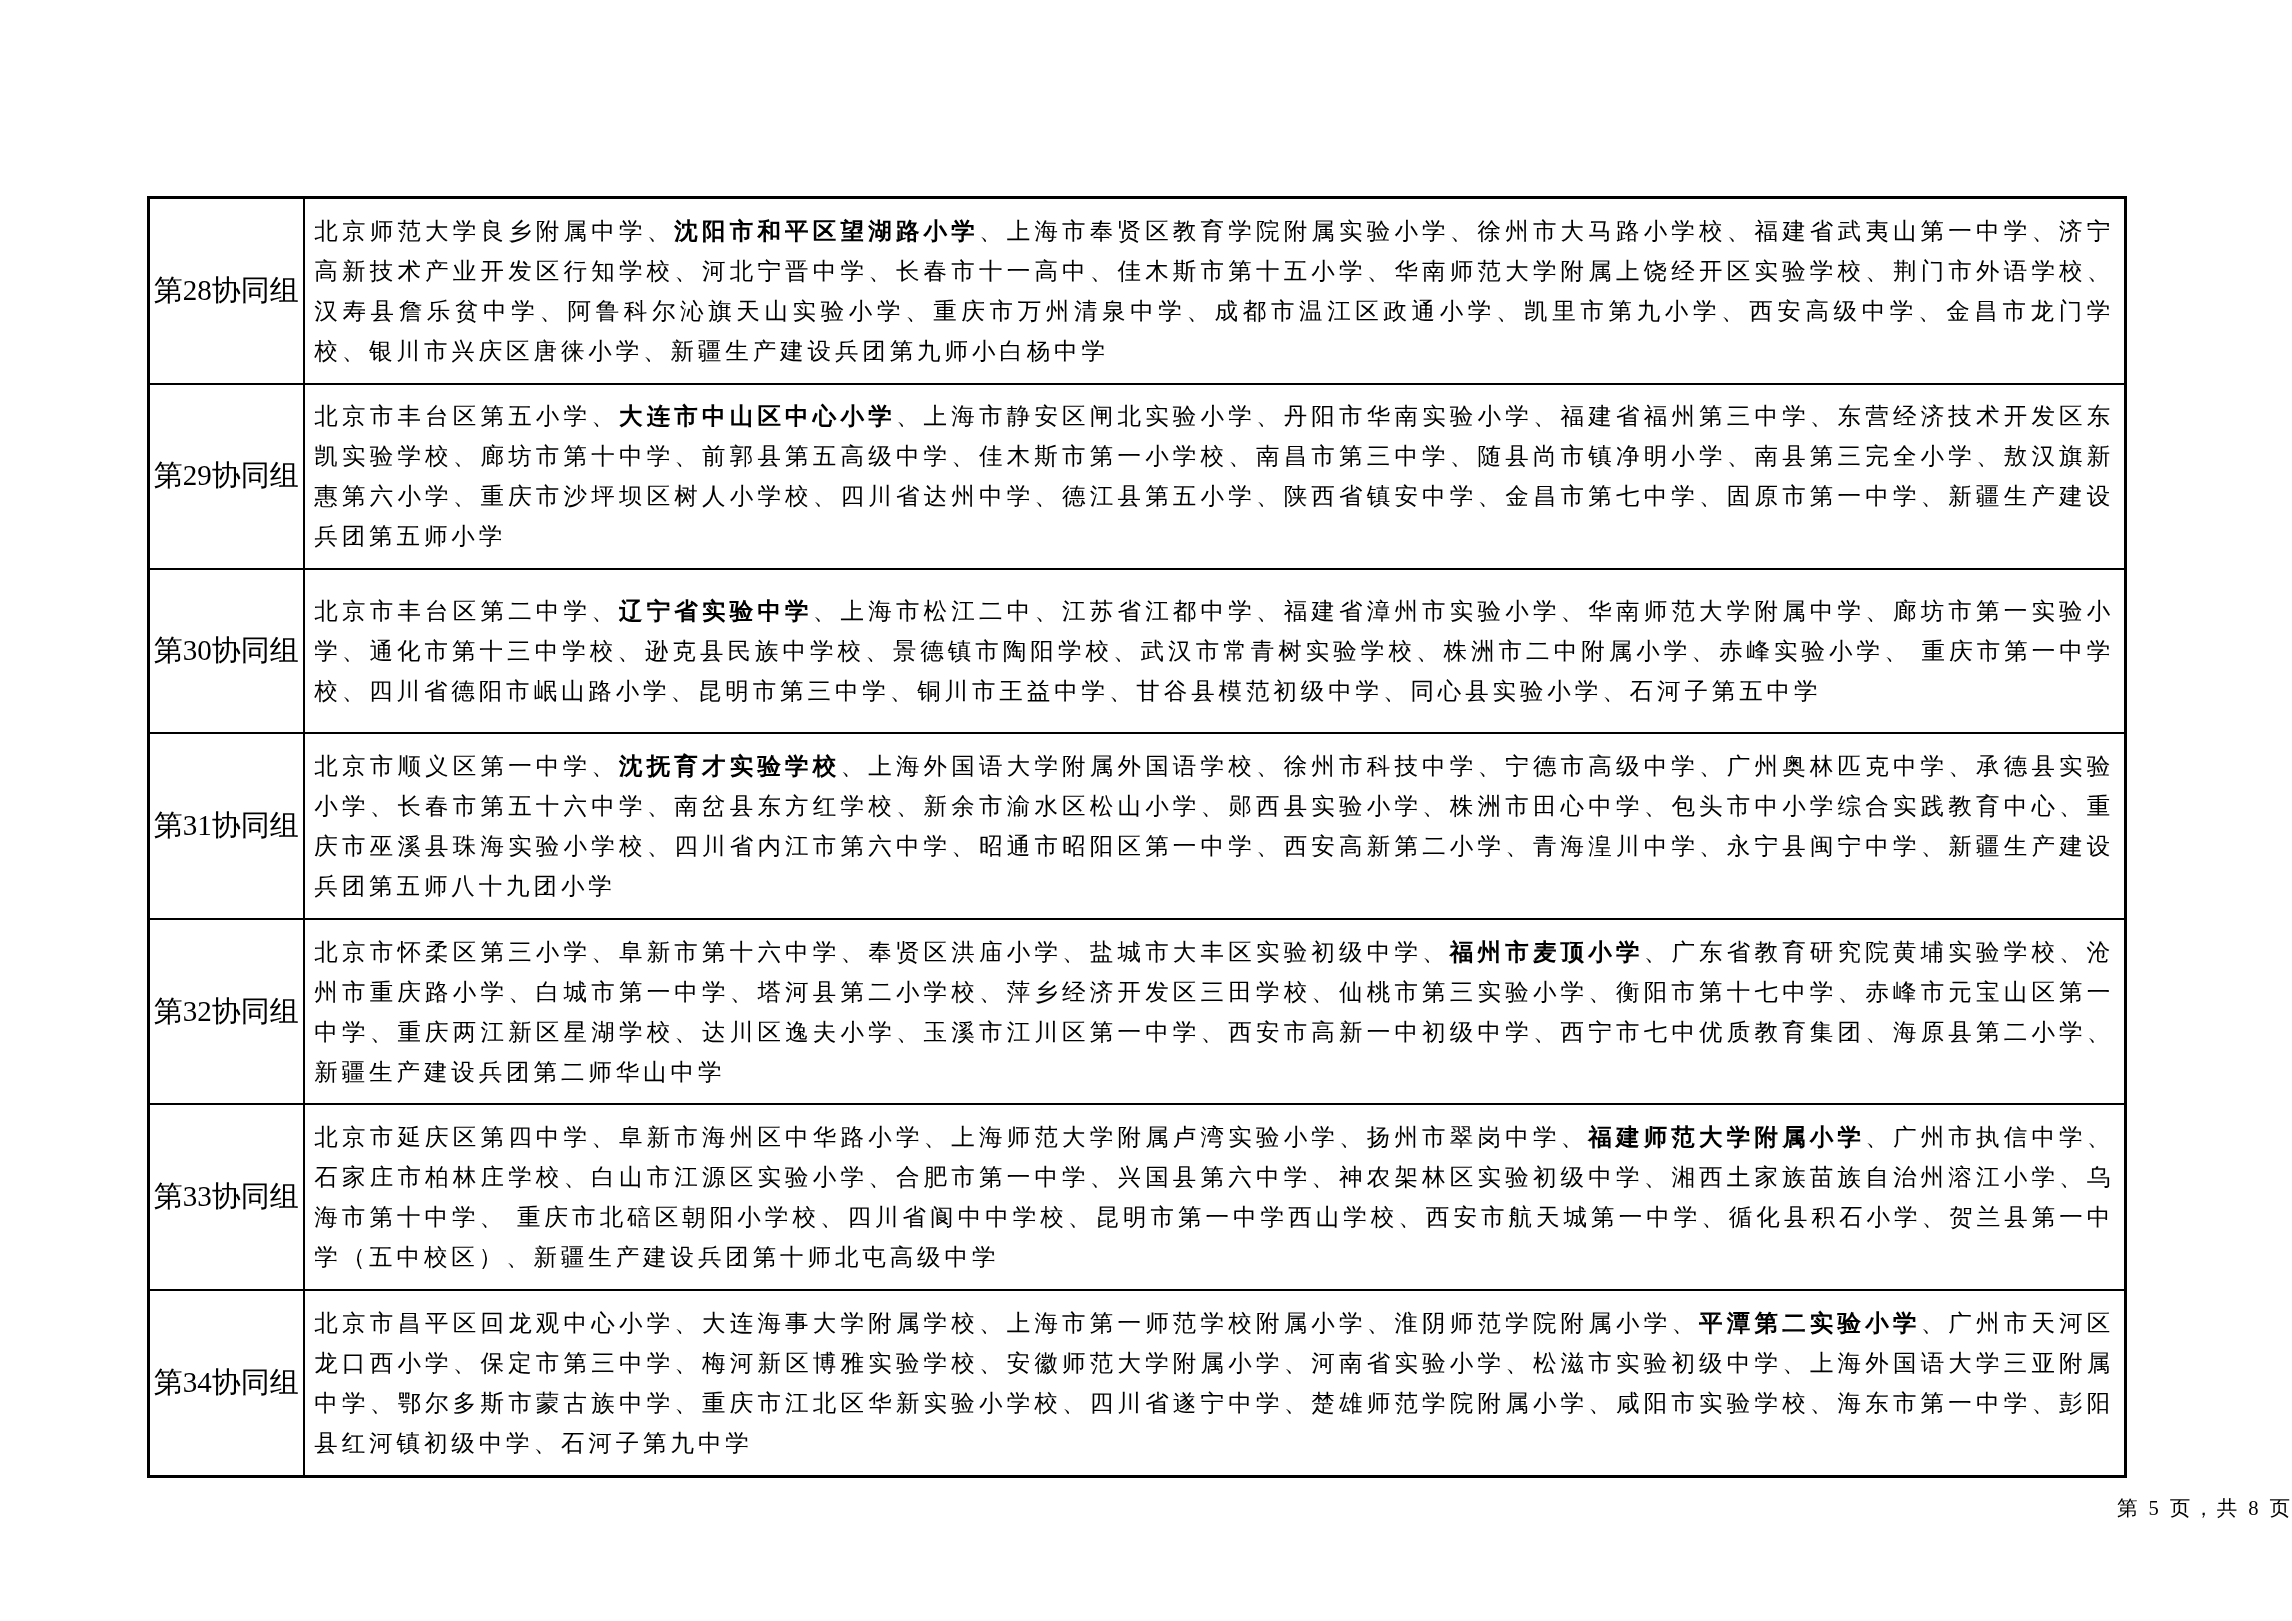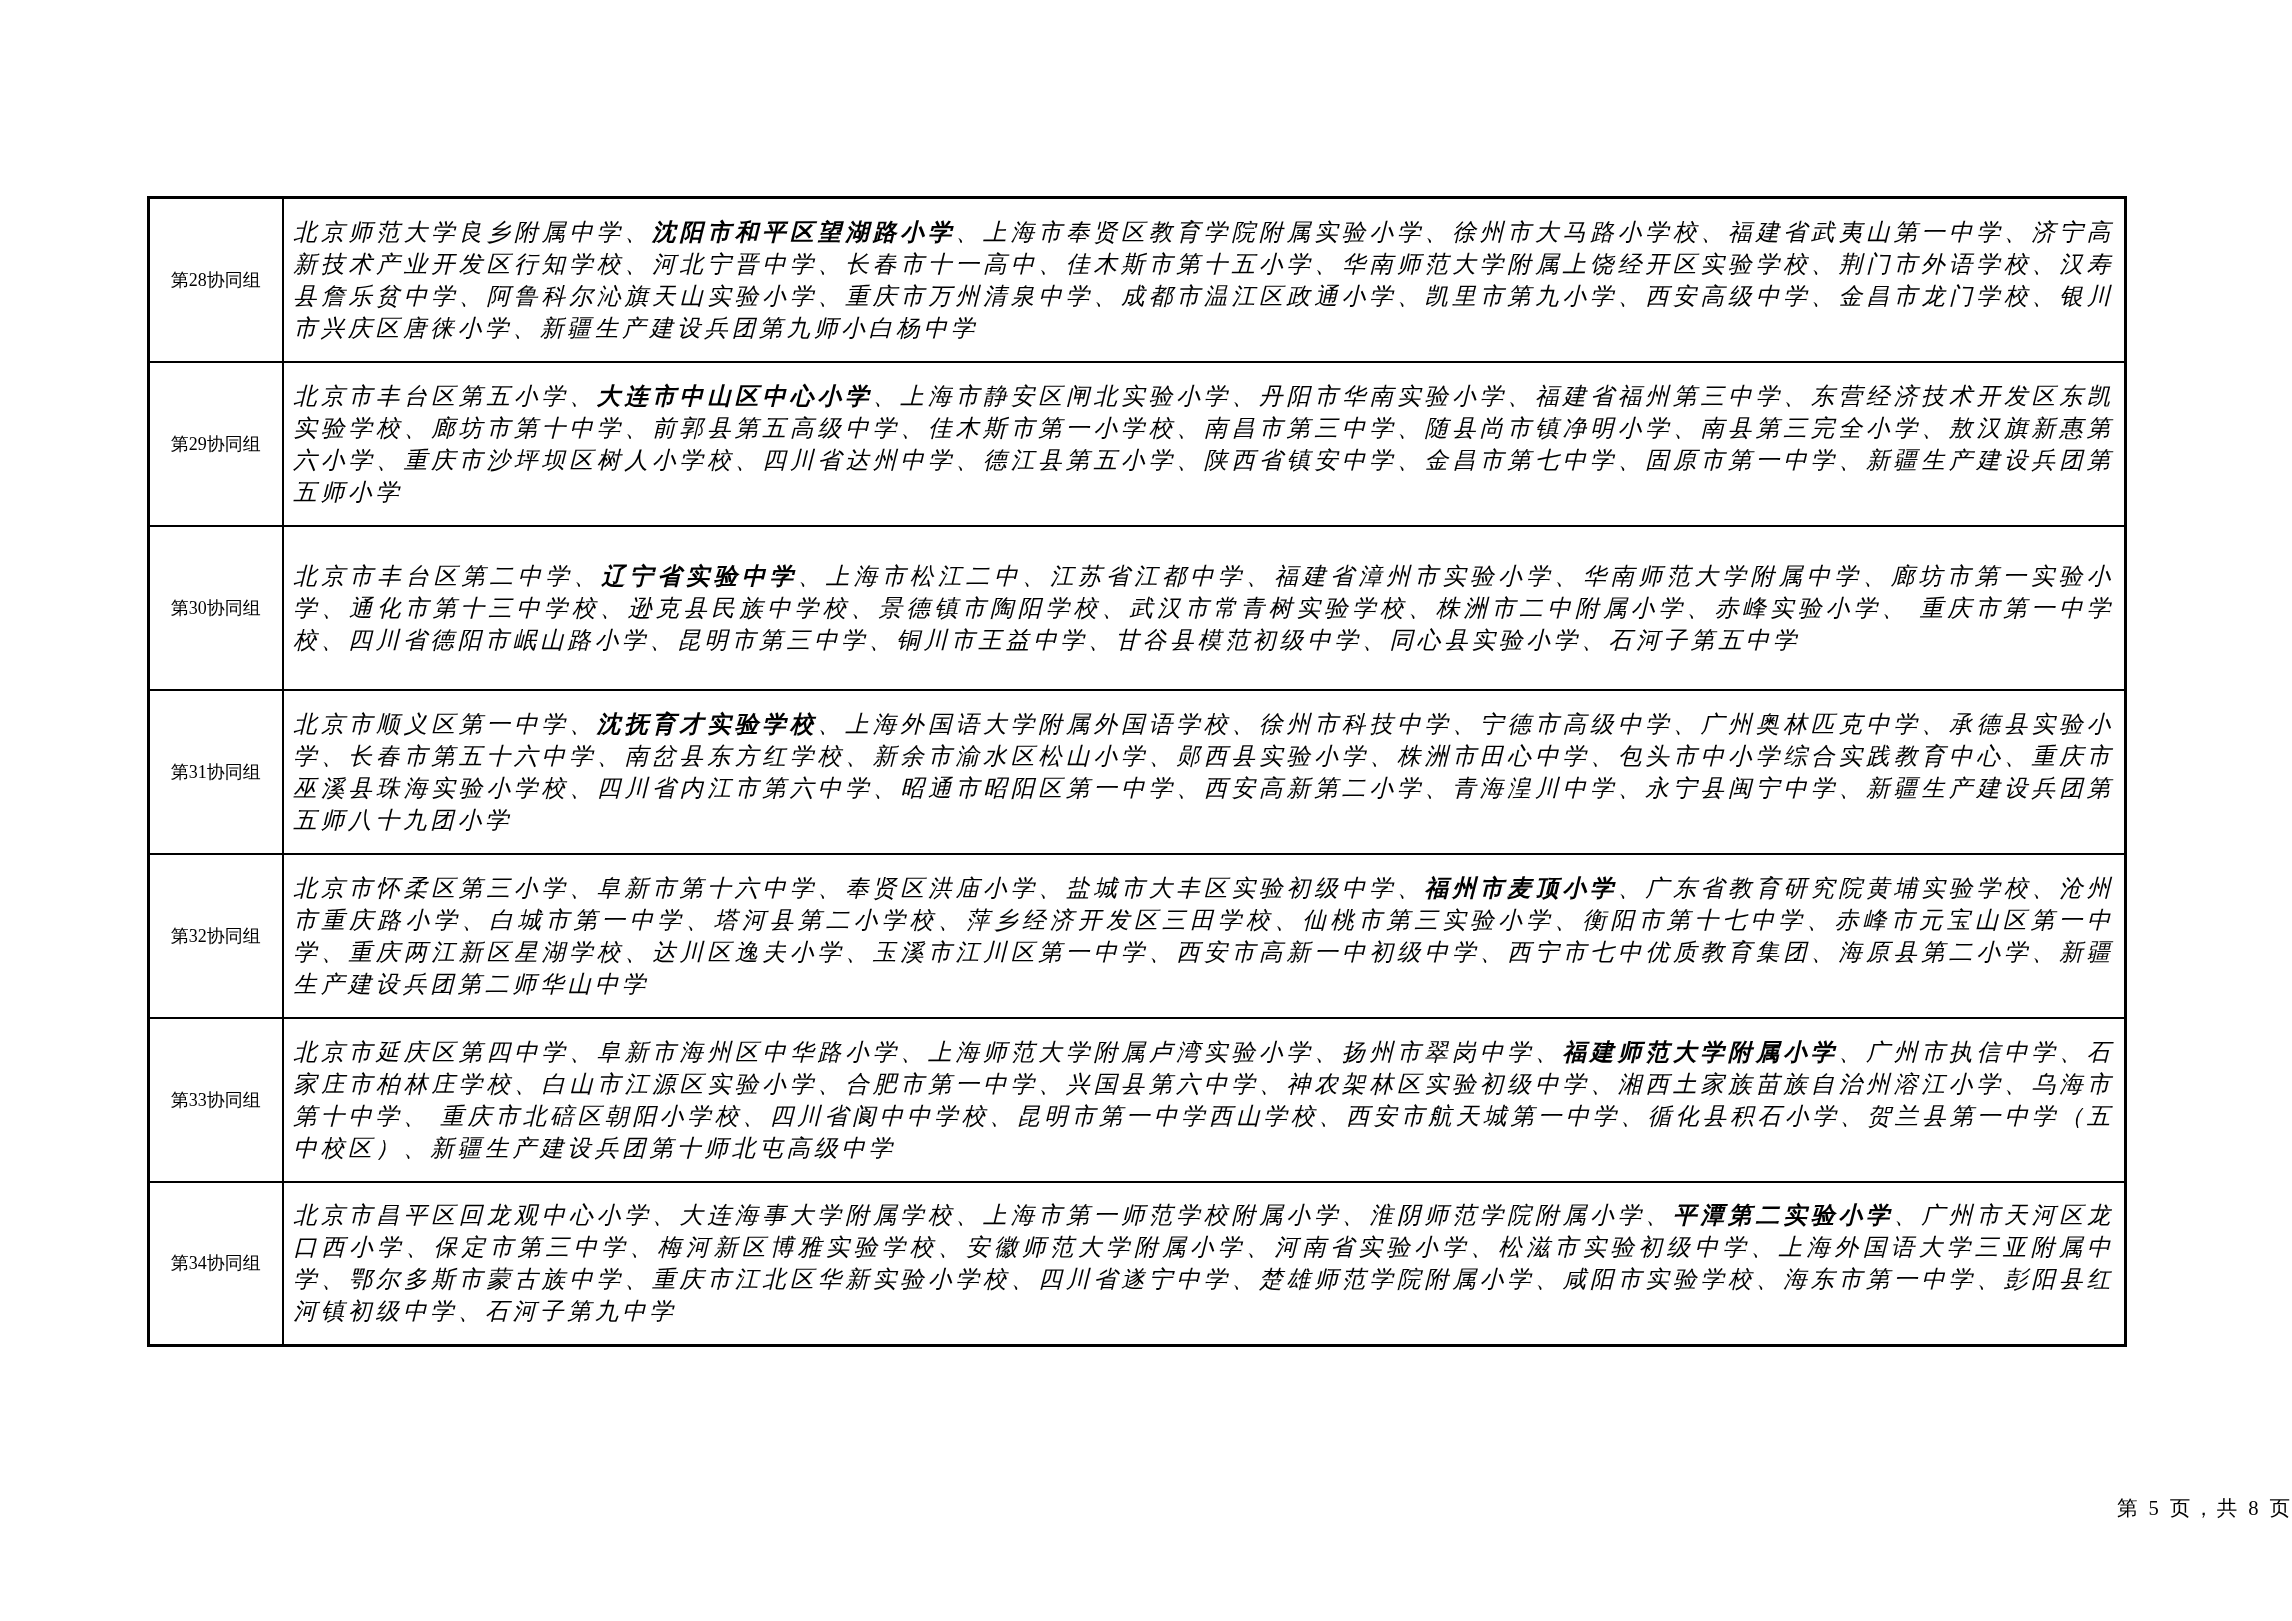--- a/index.html
+++ b/index.html
@@ -24,35 +24,34 @@
     top: 196px;
     width: 1980px;
     border-collapse: collapse;
     table-layout: fixed;
   }
   table.group-table, table.group-table td {
     border: 2.9px solid #000000;
   }
   table.group-table { border-width: 3.9px; }
   td.label-cell {
-    width: 134px;
+    width: 155px;
     text-align: center;
     vertical-align: middle;
-    font-size: 18px;
+    font-size: 29px;
     padding: 3.9px 2px;
     letter-spacing: 0px;
   }
   td.content-cell {
     vertical-align: middle;
     font-size: 23.5px;
-    line-height: 32px;
+    line-height: 40px;
     letter-spacing: 3.9px;
     text-align: justify;
     padding: 11.8px 9.8px;
-    font-style: italic;
   }
   td.content-cell .bold {
     font-weight: bold;
   }
   tr.group-row { height: 164px; }
   .footer {
     position: absolute;
     left: 0;
     top: 1494px;
     width: 100%;

